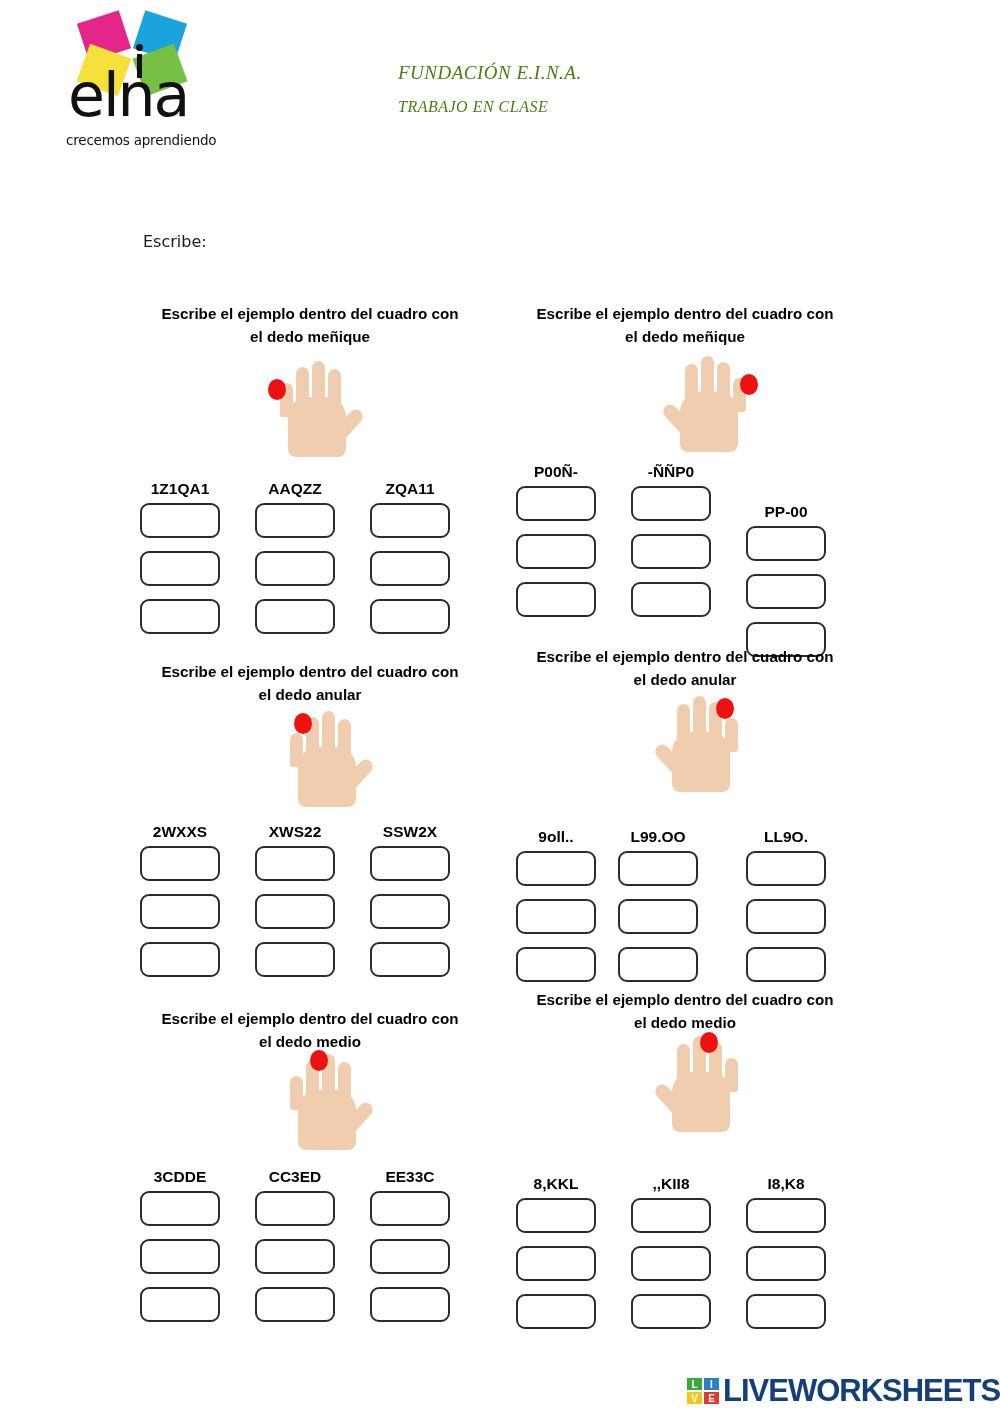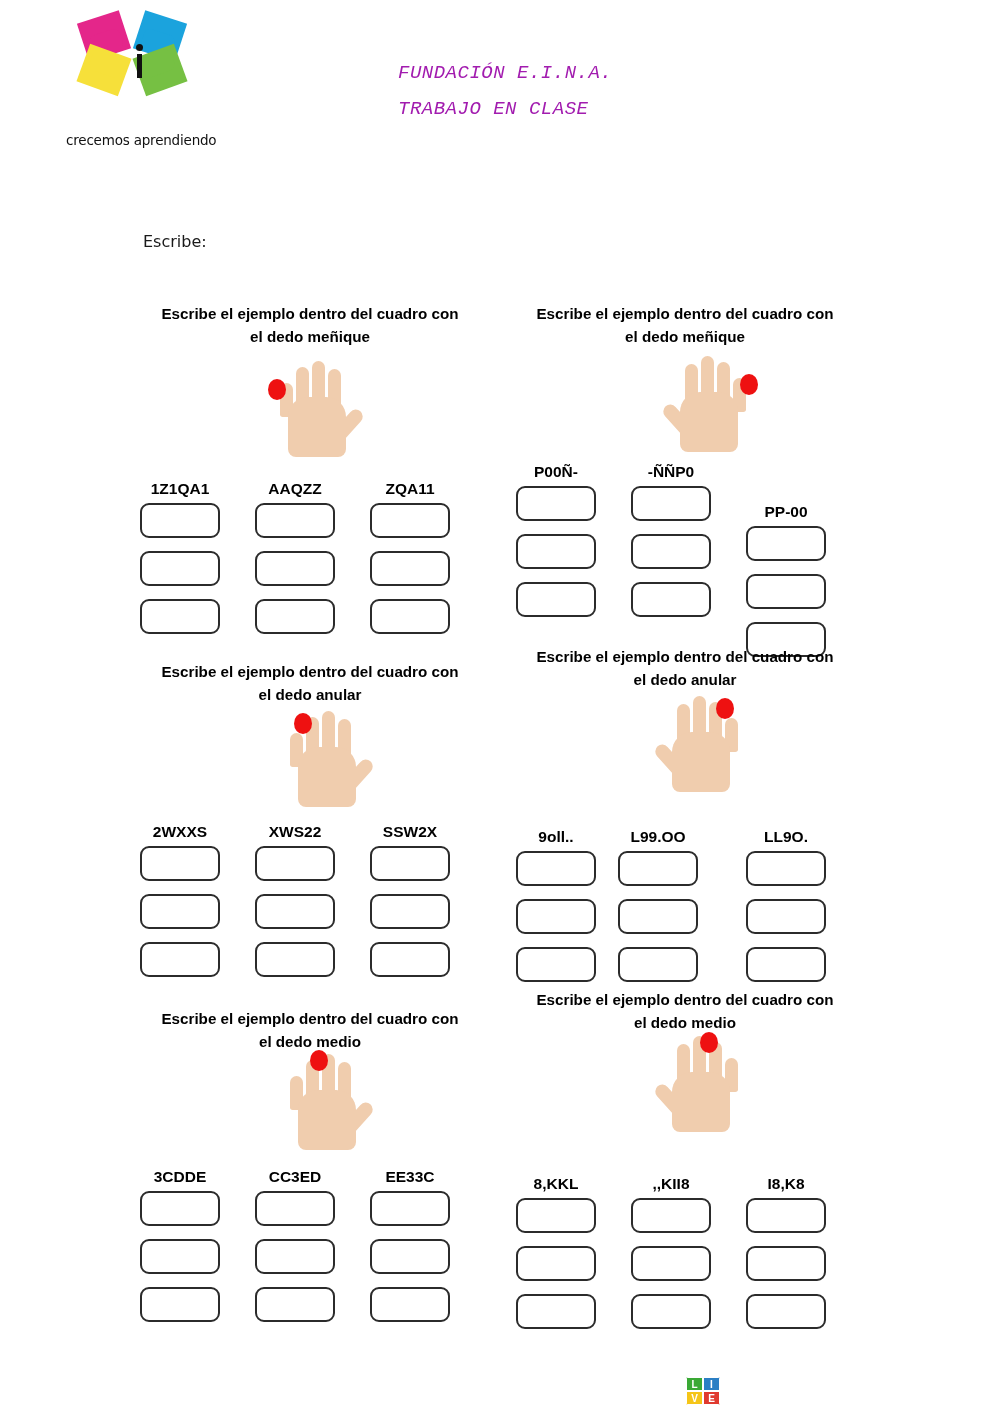--- a/index.html
+++ b/index.html
@@ -95,29 +95,29 @@
   }
   .logo-stem {
     position: absolute;
     left: 75px; top: 40px;
     width: 5px; height: 24px;
     background: #111111;
   }
 
   .head-line {
     position: absolute;
-    font-family: Liberation Mono, monospace;
+    font-family: Liberation Serif, serif;
     font-style: italic;
     font-weight: 400;
-    color: #a21caf;
+    color: #4d7c0f;
     white-space: nowrap;
     letter-spacing: 0.5px;
   }
   #head-l1 { left: 398px; top: 62px;  font-size: 19px; }
-  #head-l2 { left: 398px; top: 98px;  font-size: 19px; }
+  #head-l2 { left: 398px; top: 98px;  font-size: 16px; }
   #head-l3 { left: 213px; top: 130px; font-size: 19px; }
 
   
   #nombre {
     position: absolute;
     left: 143px; top: 232px;
     font-family: "DejaVu Sans", sans-serif;
     font-size: 16px;
     color: #1a1a1a;
   }
@@ -270,20 +270,21 @@
             <i style="left:2px;  top:0px;  transform:rotate(-30deg);"></i>
             <i style="left:11px; top:-2px; transform:rotate(-14deg);"></i>
             <i style="left:20px; top:-3px; transform:rotate(0deg);"></i>
             <i style="left:29px; top:-1px; transform:rotate(14deg);"></i>
           </div>
           <div class="palm"></div>
         </div>
       </div>
       <div class="logo-dot"></div>
       <div class="logo-stem"></div>
+      <div class="logo-word">elna</div>
       <div class="logo-tag">crecemos aprendiendo</div>
     </div>
 
     <div class="head-line" id="head-l1">FUNDACIÓN E.I.N.A.</div>
     <div class="head-line" id="head-l2">TRABAJO EN CLASE</div>
   </div>
 
   <div id="nombre">Escribe:</div>
 
   <div id="sections-root">
@@ -499,15 +500,16 @@
       </div>
     </div>
 
   <div id="footer">
     <div id="lw-tiles">
       <span class="t-l">L</span>
       <span class="t-i">I</span>
       <span class="t-v">V</span>
       <span class="t-e">E</span>
     </div>
+    <div id="lw-text">LIVEWORKSHEETS</div>
   </div>
 
 </div>
 
 </body></html>

